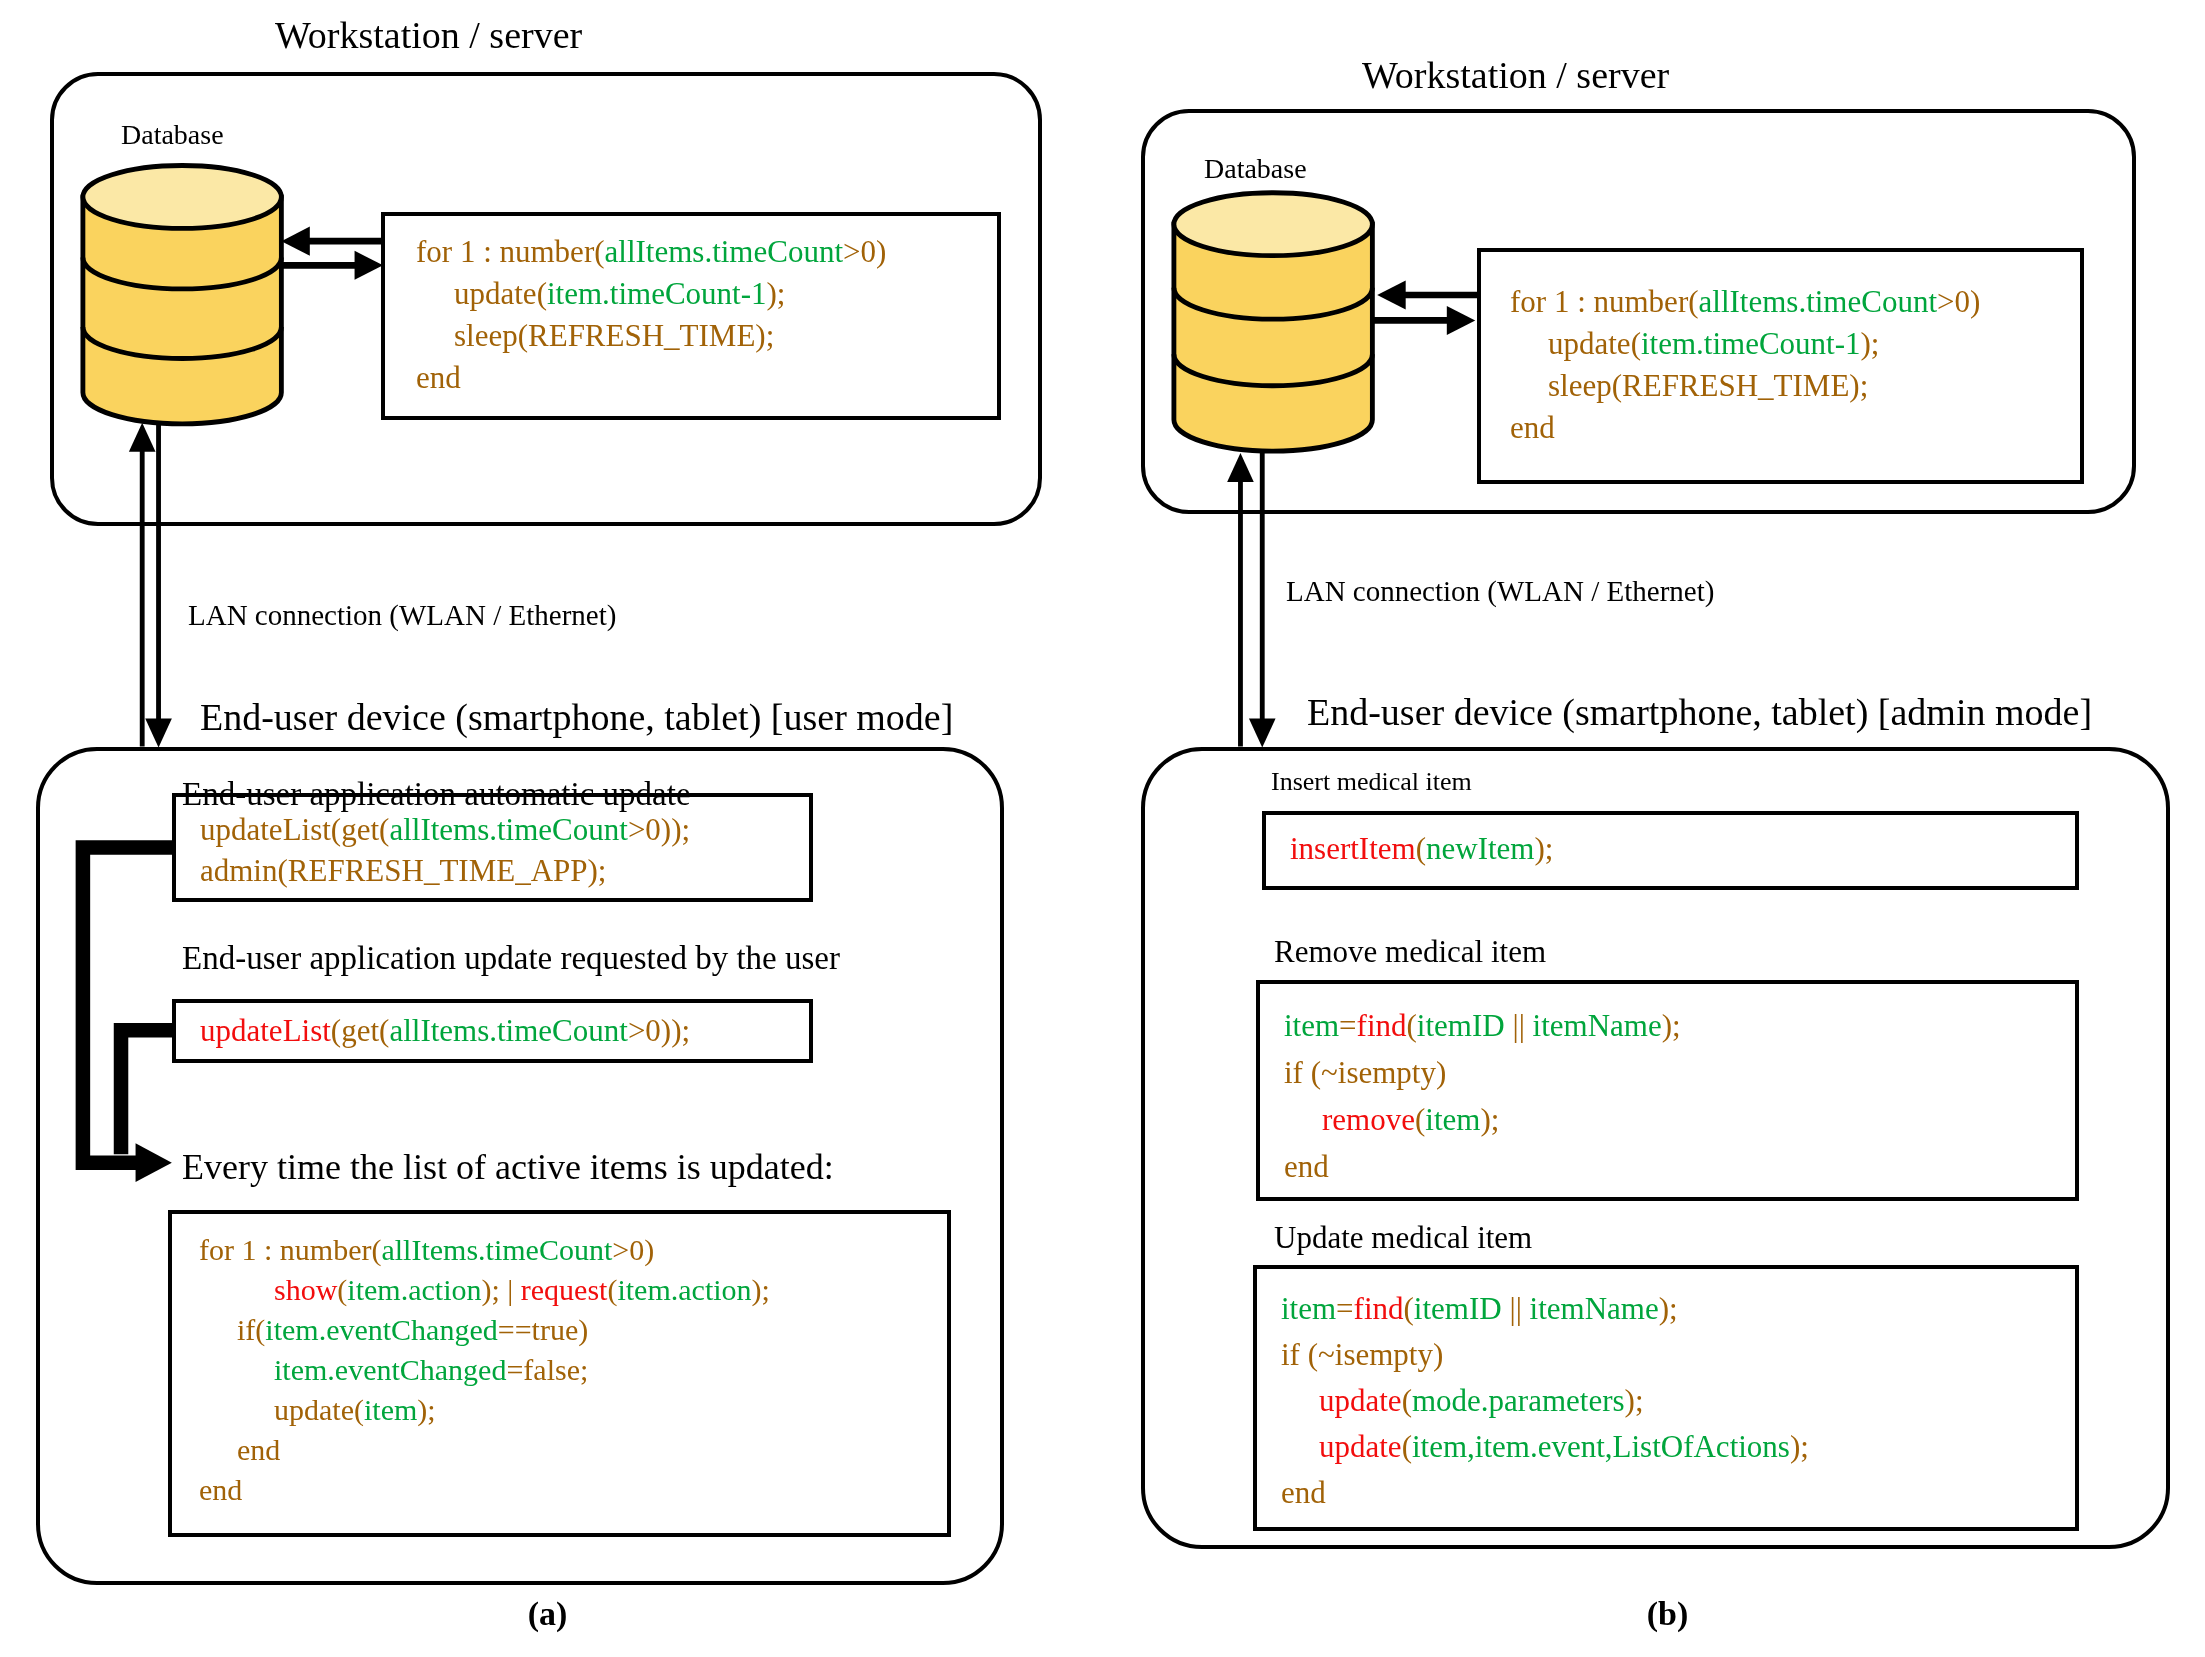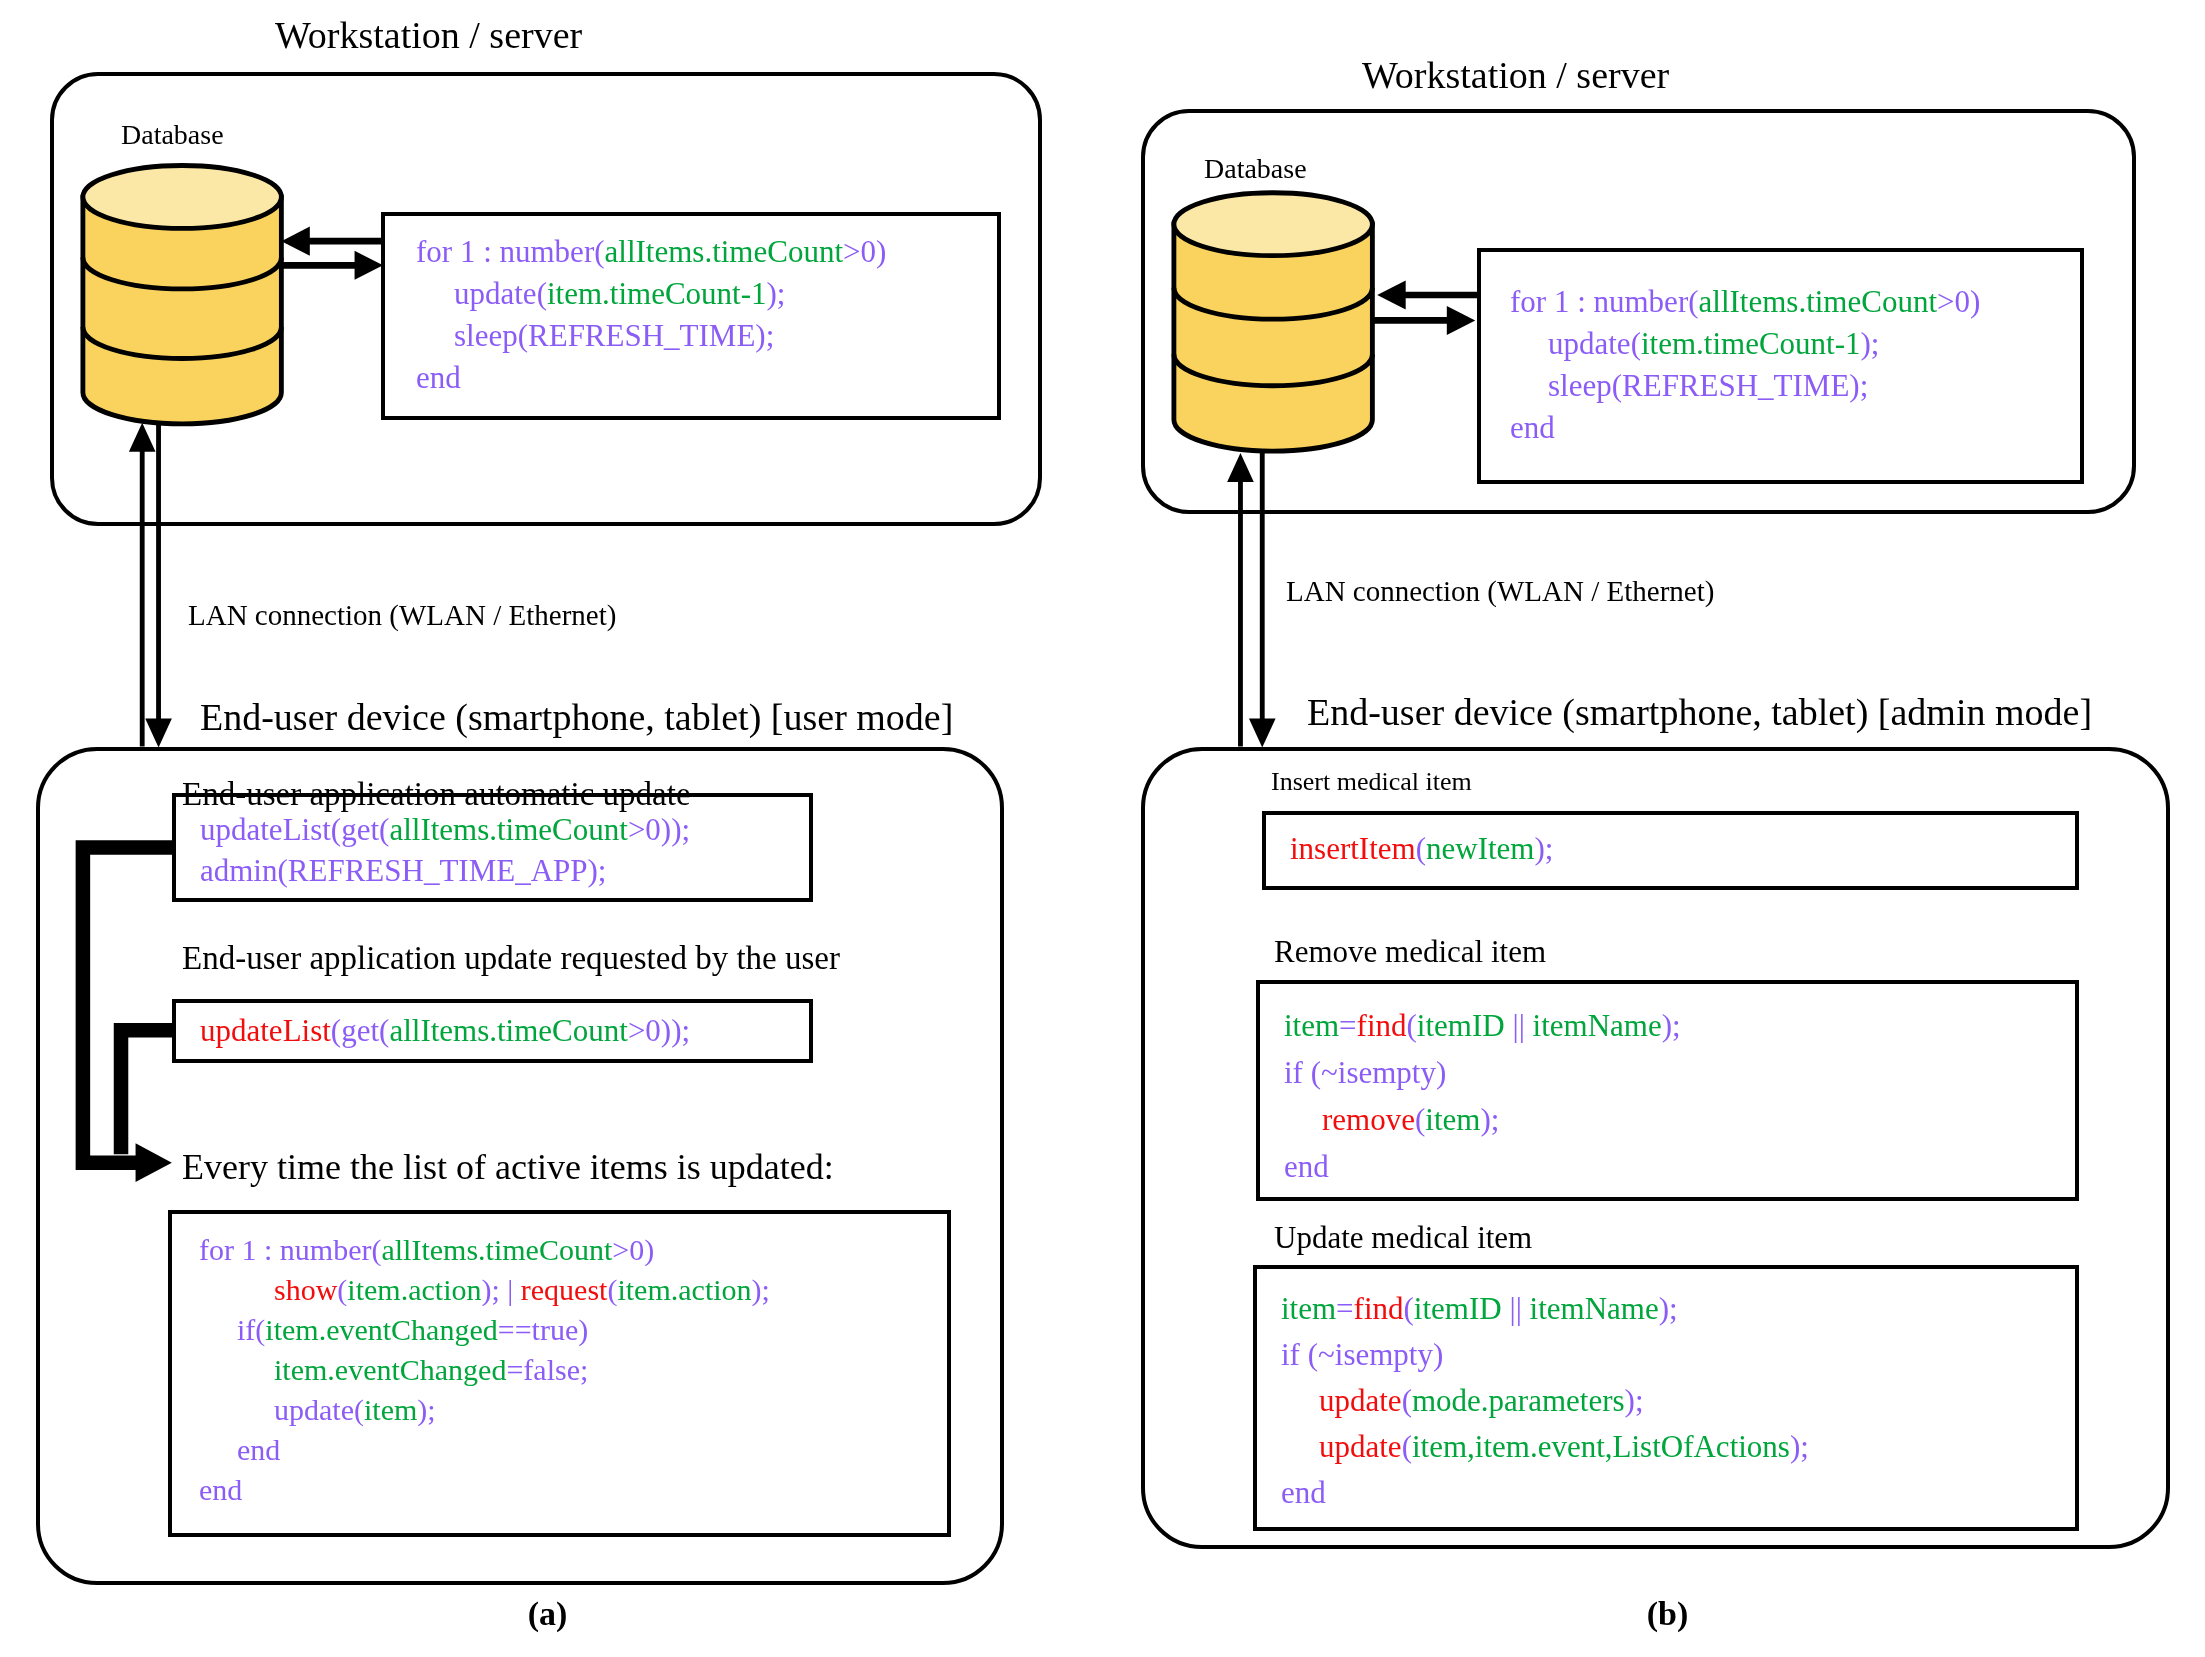--- a/index.html
+++ b/index.html
@@ -22,21 +22,21 @@
   .codebox{
     position:absolute;
     border:4.8px solid #000;
     background:#fff;
     z-index:2;
   }
   .code-line{
     white-space:pre;
     font-family:"Liberation Serif", serif;
   }
-  .c-k{color:#8b5cf6;}
+  .c-k{color:#a16207;}
   .c-g{color:#00A53C;}
   .c-r{color:#F20D0D;}
   .heading{position:absolute;white-space:nowrap;z-index:4;}
   svg.overlay{
     position:absolute;left:0;top:0;z-index:3;
     pointer-events:none;
   }
   .caption{font-weight:bold;text-align:center;}
 </style>
 </head>

